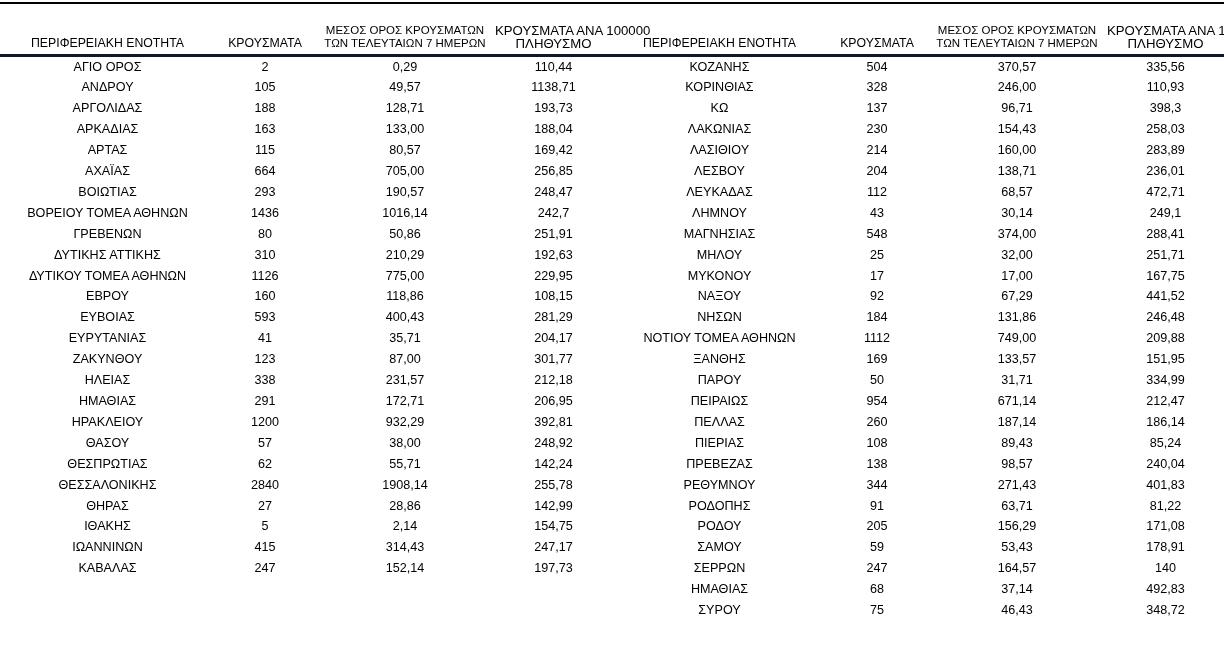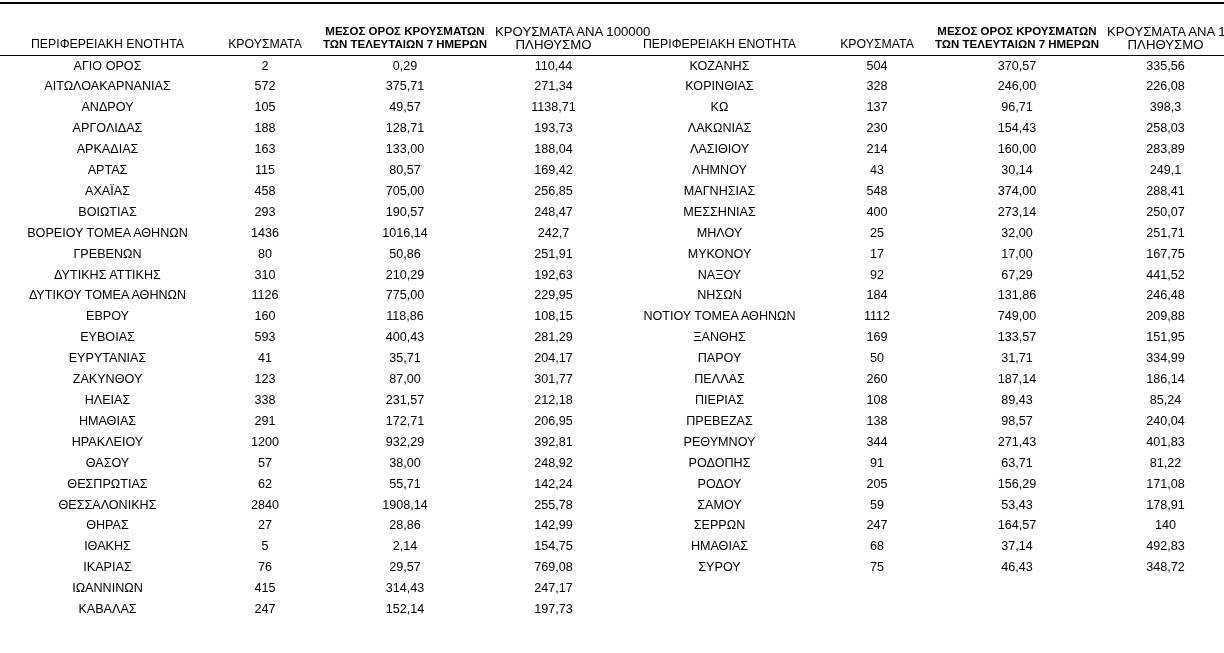--- a/index.html
+++ b/index.html
@@ -62,28 +62,28 @@
     border-bottom: 1px solid #000000;
     height: 55px;
     box-sizing: border-box;
   }
   thead th .hdr {
     display: block;
     text-align: center;
     line-height: 13.5px;
     padding-bottom: 3px;
   }
-  .hdr.small   { font-size: 11.5px; font-weight: bold; }
+  .hdr.small   { font-size: 11.5px; }
   .hdr.medium  { font-size: 12.3px; }
   .hdr.large   { font-size: 13.2px; }
   .hdr .l1, .hdr .l2 { display: block; white-space: nowrap; }
 
   
   tbody tr.first-row td {
-    border-top: 1px solid #0f172a;
+    border-top: 3px solid #0f172a;
   }
 
   tbody td {
     padding: 0;
     margin: 0;
     height: 20.9px;
     line-height: 20.9px;
     font-size: 12.6px;
     text-align: center;
     white-space: nowrap;
@@ -135,26 +135,20 @@
           </tr>
         </thead>
         <tbody>
             <tr class="first-row">
               <td>ΑΓΙΟ ΟΡΟΣ</td>
               <td>2</td>
               <td>0,29</td>
               <td>110,44</td>
             </tr>
             <tr>
-              <td>ΑΙΤΩΛΟΑΚΑΡΝΑΝΙΑΣ</td>
-              <td>572</td>
-              <td>375,71</td>
-              <td>271,34</td>
-            </tr>
-            <tr>
               <td>ΑΝΔΡΟΥ</td>
               <td>105</td>
               <td>49,57</td>
               <td>1138,71</td>
             </tr>
             <tr>
               <td>ΑΡΓΟΛΙΔΑΣ</td>
               <td>188</td>
               <td>128,71</td>
               <td>193,73</td>
@@ -166,21 +160,21 @@
               <td>188,04</td>
             </tr>
             <tr>
               <td>ΑΡΤΑΣ</td>
               <td>115</td>
               <td>80,57</td>
               <td>169,42</td>
             </tr>
             <tr>
               <td>ΑΧΑΪΑΣ</td>
-              <td>458</td>
+              <td>664</td>
               <td>705,00</td>
               <td>256,85</td>
             </tr>
             <tr>
               <td>ΒΟΙΩΤΙΑΣ</td>
               <td>293</td>
               <td>190,57</td>
               <td>248,47</td>
             </tr>
             <tr>
@@ -271,26 +265,20 @@
               <td>ΘΗΡΑΣ</td>
               <td>27</td>
               <td>28,86</td>
               <td>142,99</td>
             </tr>
             <tr>
               <td>ΙΘΑΚΗΣ</td>
               <td>5</td>
               <td>2,14</td>
               <td>154,75</td>
-            </tr>
-            <tr>
-              <td>ΙΚΑΡΙΑΣ</td>
-              <td>76</td>
-              <td>29,57</td>
-              <td>769,08</td>
             </tr>
             <tr>
               <td>ΙΩΑΝΝΙΝΩΝ</td>
               <td>415</td>
               <td>314,43</td>
               <td>247,17</td>
             </tr>
             <tr>
               <td>ΚΑΒΑΛΑΣ</td>
               <td>247</td>
@@ -339,59 +327,65 @@
             <tr class="first-row">
               <td>ΚΟΖΑΝΗΣ</td>
               <td>504</td>
               <td>370,57</td>
               <td>335,56</td>
             </tr>
             <tr>
               <td>ΚΟΡΙΝΘΙΑΣ</td>
               <td>328</td>
               <td>246,00</td>
-              <td>226,08</td>
+              <td>110,93</td>
             </tr>
             <tr>
               <td>ΚΩ</td>
               <td>137</td>
               <td>96,71</td>
               <td>398,3</td>
             </tr>
             <tr>
               <td>ΛΑΚΩΝΙΑΣ</td>
               <td>230</td>
               <td>154,43</td>
               <td>258,03</td>
             </tr>
             <tr>
               <td>ΛΑΣΙΘΙΟΥ</td>
               <td>214</td>
               <td>160,00</td>
               <td>283,89</td>
             </tr>
             <tr>
+              <td>ΛΕΣΒΟΥ</td>
+              <td>204</td>
+              <td>138,71</td>
+              <td>236,01</td>
+            </tr>
+            <tr>
+              <td>ΛΕΥΚΑΔΑΣ</td>
+              <td>112</td>
+              <td>68,57</td>
+              <td>472,71</td>
+            </tr>
+            <tr>
               <td>ΛΗΜΝΟΥ</td>
               <td>43</td>
               <td>30,14</td>
               <td>249,1</td>
             </tr>
             <tr>
               <td>ΜΑΓΝΗΣΙΑΣ</td>
               <td>548</td>
               <td>374,00</td>
               <td>288,41</td>
             </tr>
             <tr>
-              <td>ΜΕΣΣΗΝΙΑΣ</td>
-              <td>400</td>
-              <td>273,14</td>
-              <td>250,07</td>
-            </tr>
-            <tr>
               <td>ΜΗΛΟΥ</td>
               <td>25</td>
               <td>32,00</td>
               <td>251,71</td>
             </tr>
             <tr>
               <td>ΜΥΚΟΝΟΥ</td>
               <td>17</td>
               <td>17,00</td>
               <td>167,75</td>
@@ -420,20 +414,26 @@
               <td>133,57</td>
               <td>151,95</td>
             </tr>
             <tr>
               <td>ΠΑΡΟΥ</td>
               <td>50</td>
               <td>31,71</td>
               <td>334,99</td>
             </tr>
             <tr>
+              <td>ΠΕΙΡΑΙΩΣ</td>
+              <td>954</td>
+              <td>671,14</td>
+              <td>212,47</td>
+            </tr>
+            <tr>
               <td>ΠΕΛΛΑΣ</td>
               <td>260</td>
               <td>187,14</td>
               <td>186,14</td>
             </tr>
             <tr>
               <td>ΠΙΕΡΙΑΣ</td>
               <td>108</td>
               <td>89,43</td>
               <td>85,24</td>

